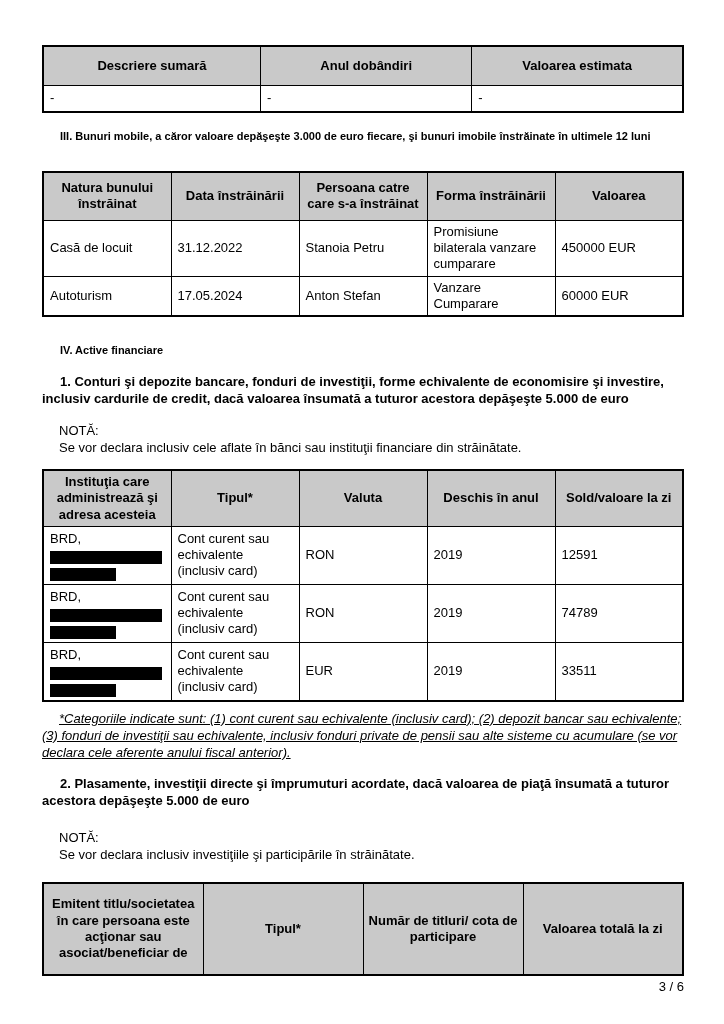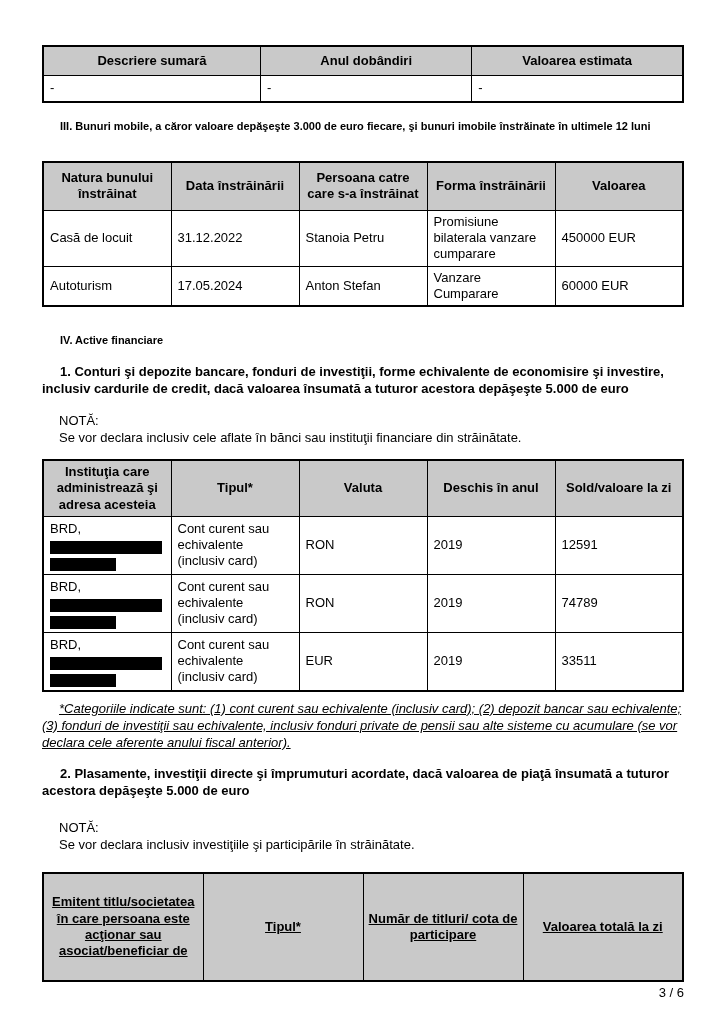--- a/index.html
+++ b/index.html
@@ -35,39 +35,39 @@
     vertical-align: middle;
     padding: 3px 5px;
   }
   .doc-table td {
     padding: 3px 6px;
     text-align: left;
     vertical-align: middle;
     background: #ffffff;
   }
   
-  .t1 thead tr { height: 29px; }
+  .t1 thead tr { height: 39px; }
   .t1 tbody tr { height: 27px; }
   .t1 .c0 { width: 34%; } .t1 .c1 { width: 33%; } .t1 .c2 { width: 33%; }
   
   .t2 { margin-top: 26px; }
   .t2 th, .t2 td { width: 20%; }
   .t2 thead tr { height: 48px; }
   .t2 .row-tall { height: 56px; }
   .t2 .row-short { height: 38px; }
   
   .t3 { margin-top: 13px; }
   .t3 th, .t3 td { width: 20%; }
   .t3 thead tr { height: 55px; }
   .t3 tbody tr { height: 58px; }
   .t3 td { vertical-align: middle; }
   
   .t4 { margin-top: 19px; }
   .t4 th { width: 25%; }
-  .t4 thead tr { height: 108px; text-decoration: underline; }
+  .t4 thead tr { height: 92px; }
 
   .heading {
     font-weight: bold;
     font-size: 11px;
     line-height: 18px;
     text-indent: 18px;
     margin: 0;
   }
   .h-iii { margin-top: 14px; }
   .h-iv  { margin-top: 24px; }

